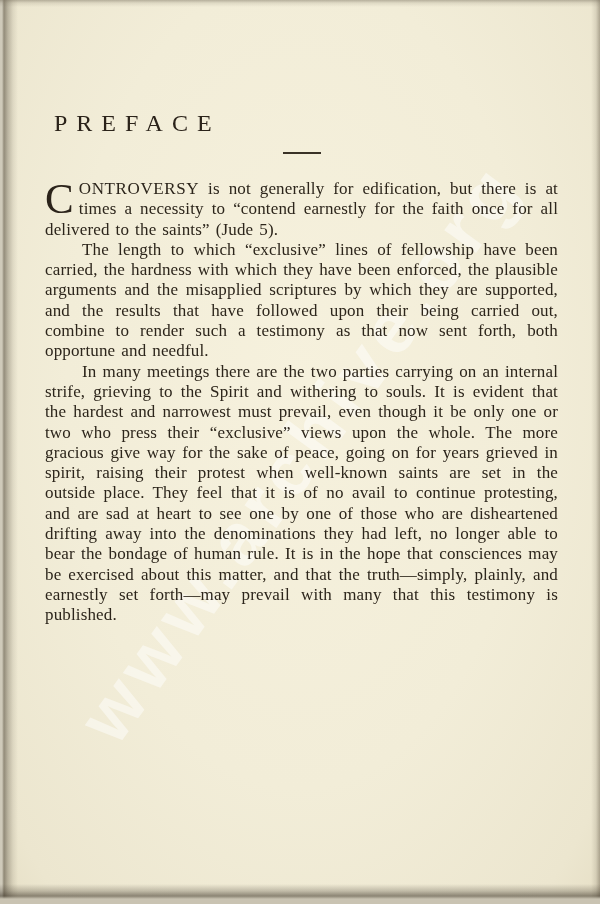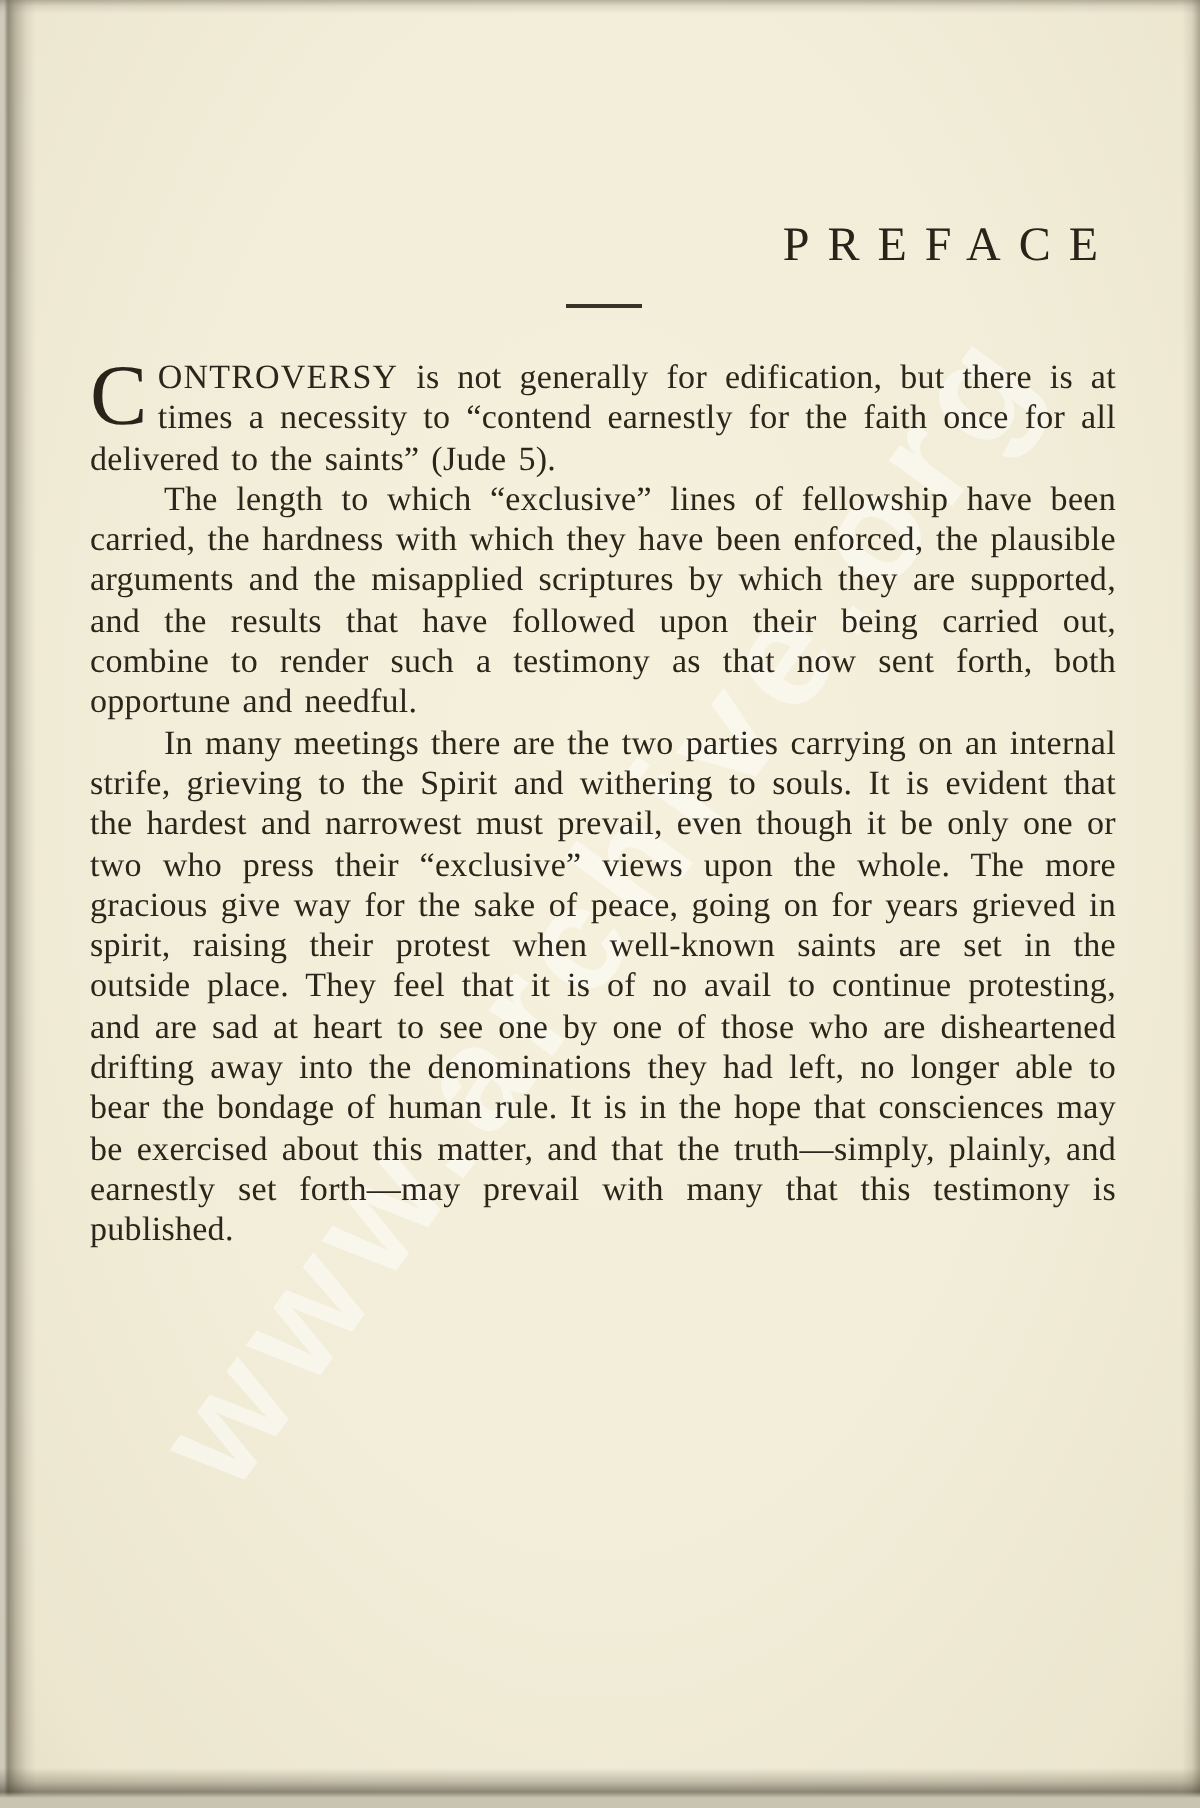--- a/index.html
+++ b/index.html
@@ -31,21 +31,21 @@
     user-select: none;
   }
   .content {
     position: absolute;
     left: 45px;
     right: 42px;
     top: 0;
   }
   .title {
     margin: 110px 0 0 0;
-    text-align: right;
+    text-align: left;
     font-size: 24px;
     font-weight: 400;
     letter-spacing: 9px;
     text-indent: 9px;
     color: #2b231a;
   }
   .divider {
     width: 38px;
     height: 0;
     border-top: 2px solid #3a3226;

